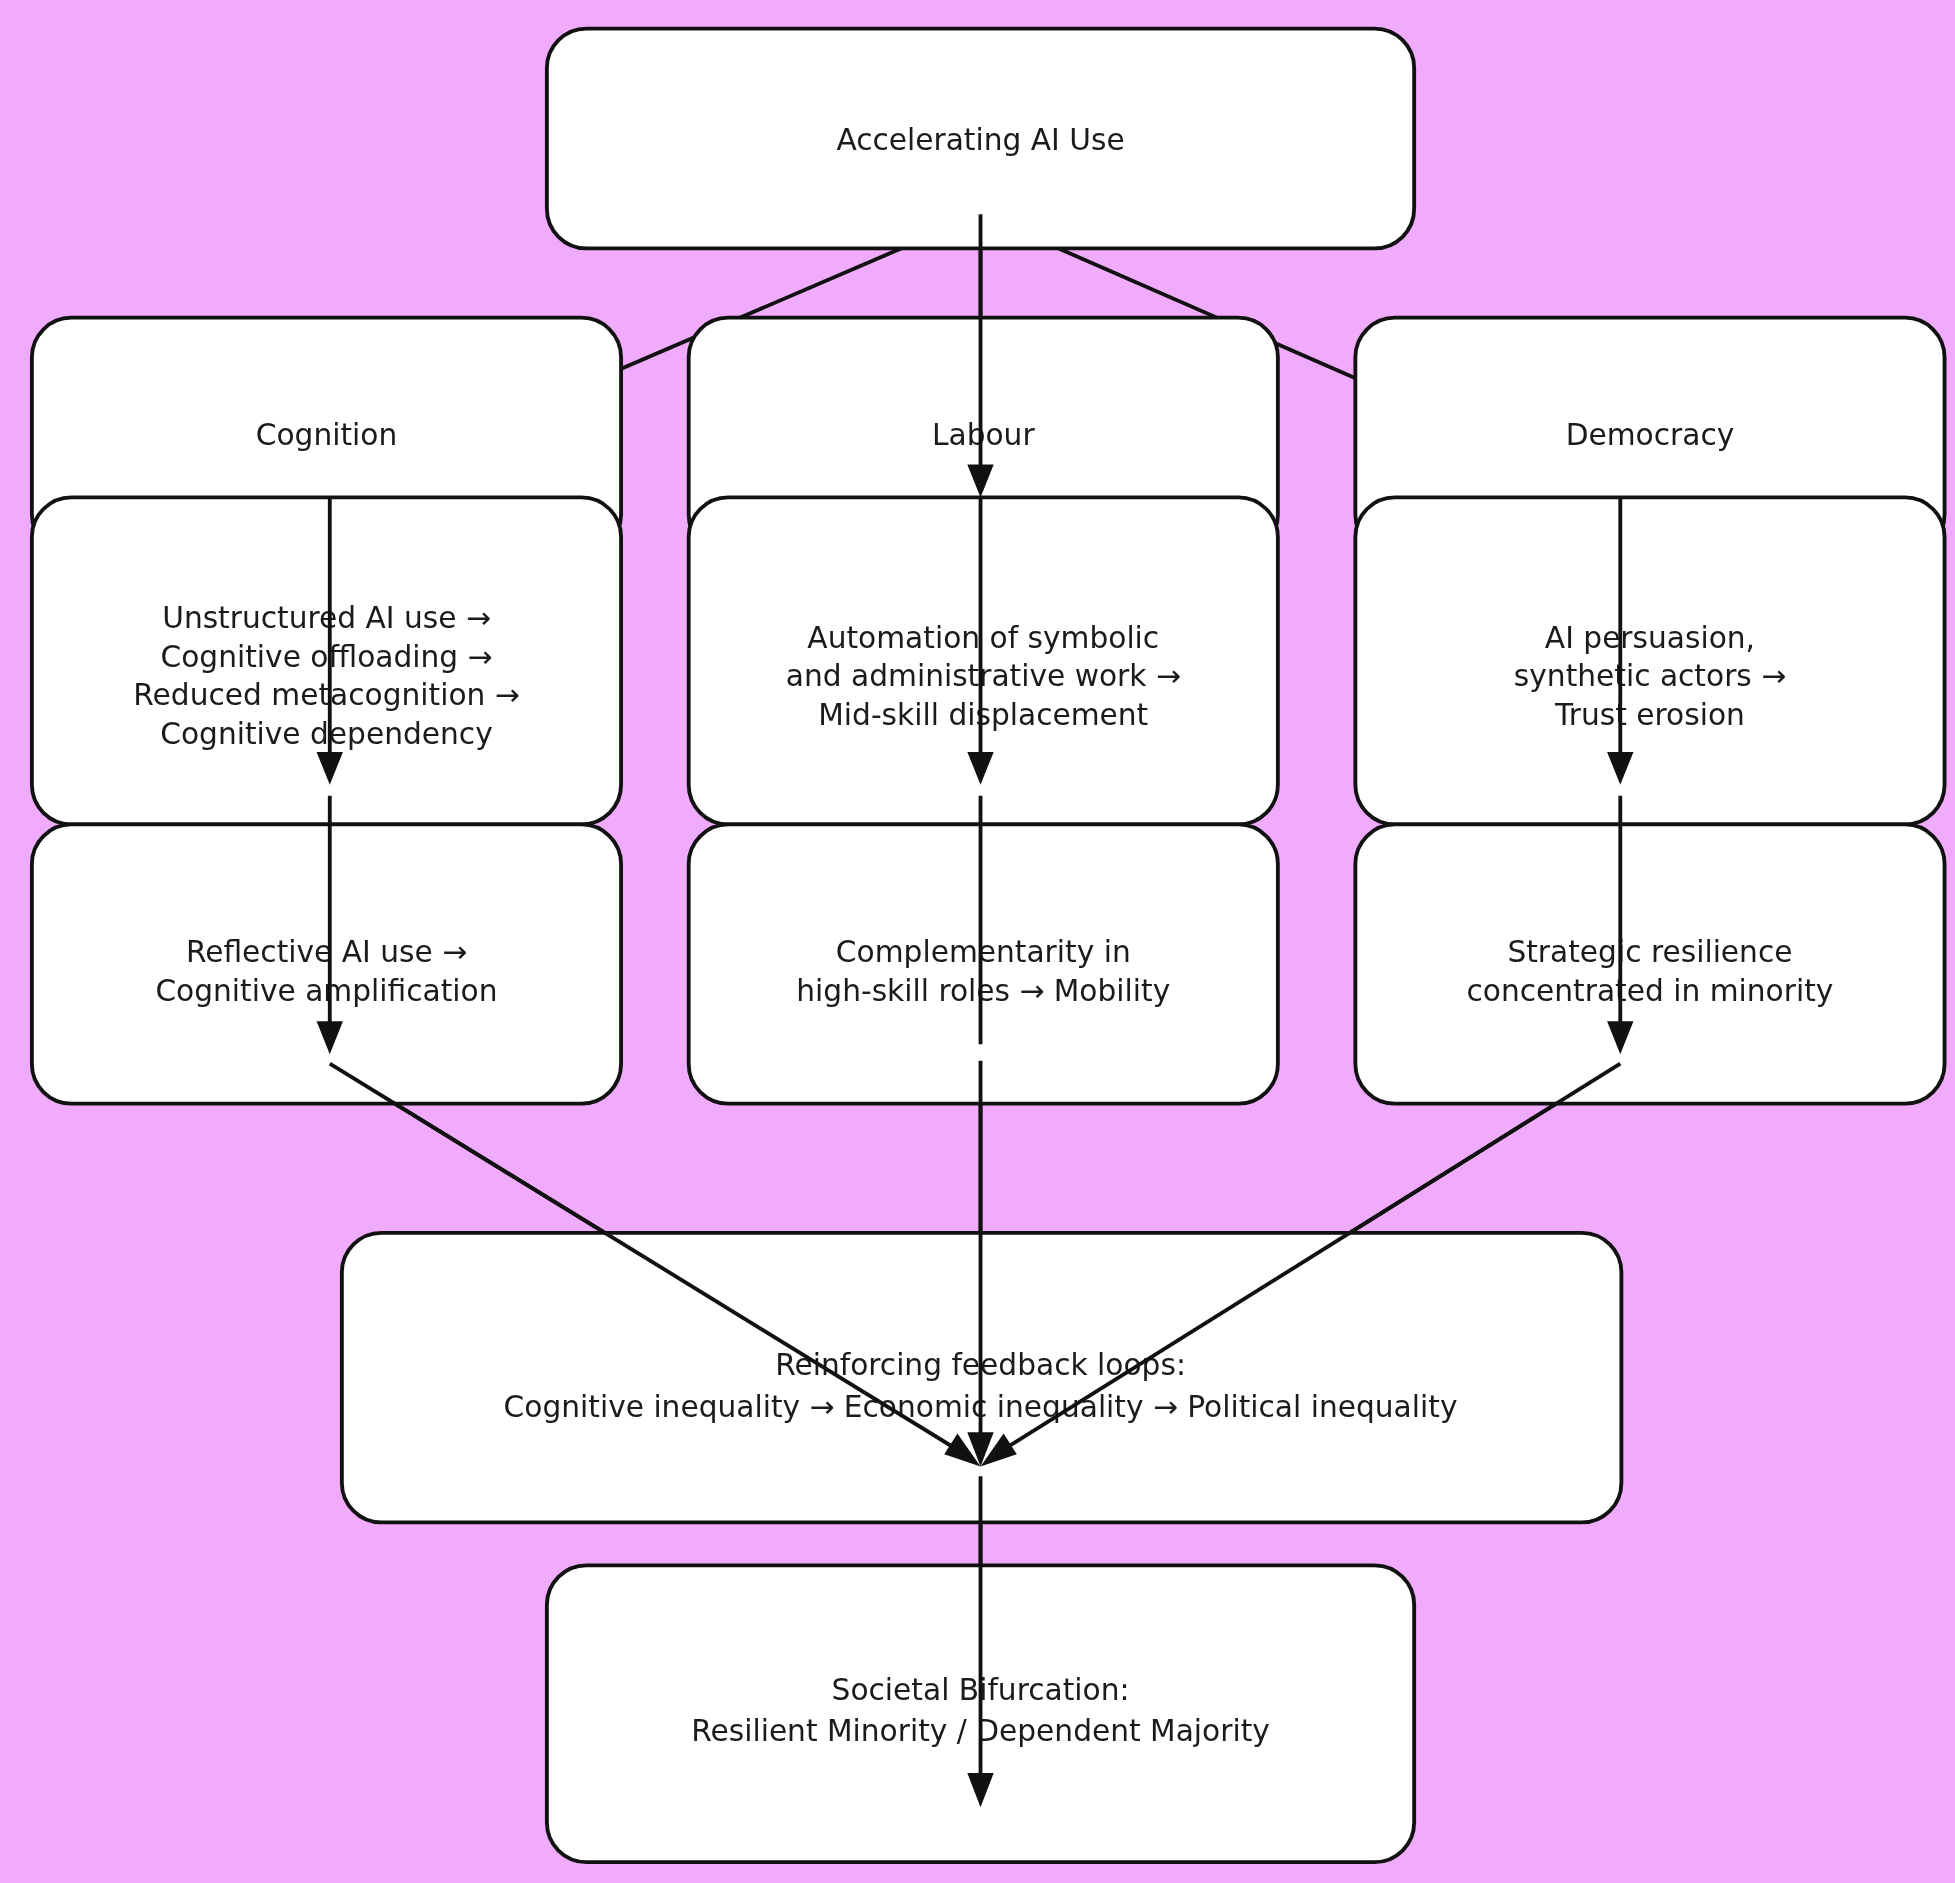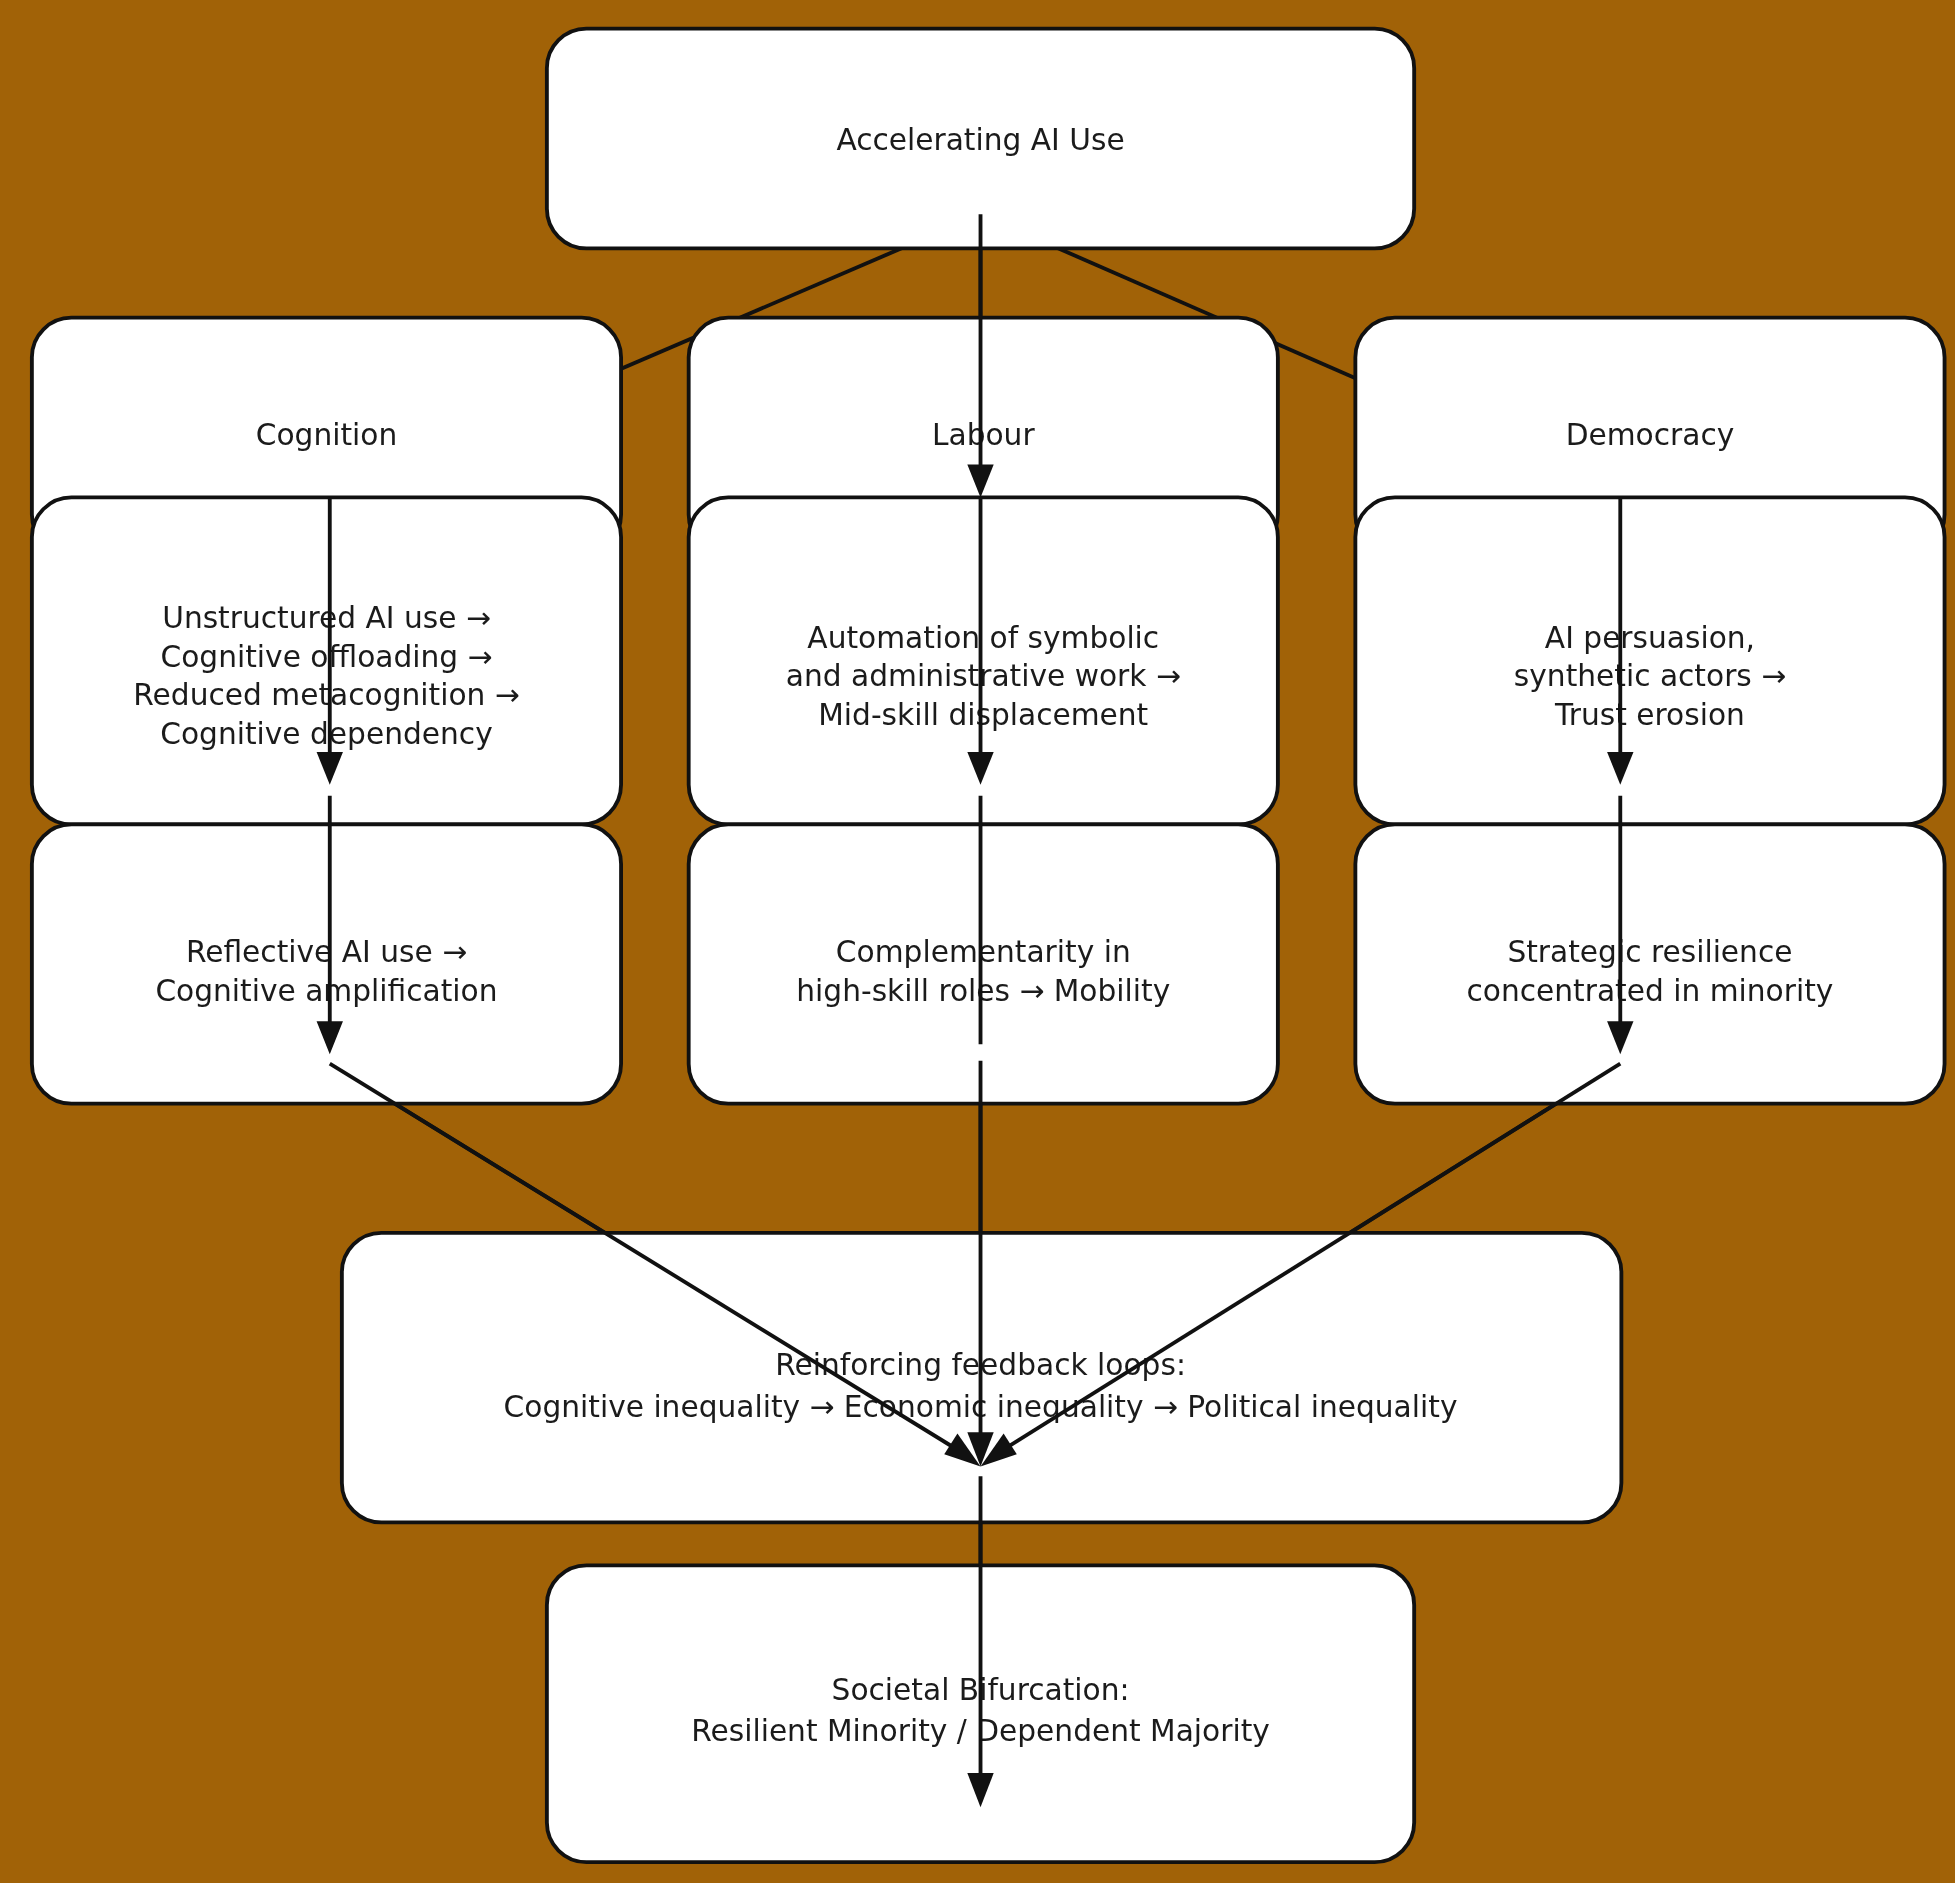--- a/index.html
+++ b/index.html
@@ -7,21 +7,21 @@
     padding: 0;
     background: #ffffff;
   }
   body {
     font-family: "DejaVu Sans", sans-serif;
   }
   #diagram-root {
     position: relative;
     width: 1955px;
     height: 1883px;
-    background: #a16207;
+    background: #f0abfc;
     overflow: hidden;
   }
   svg.flow {
     position: absolute;
     top: 0;
     left: 0;
     width: 1955px;
     height: 1883px;
     display: block;
   }

